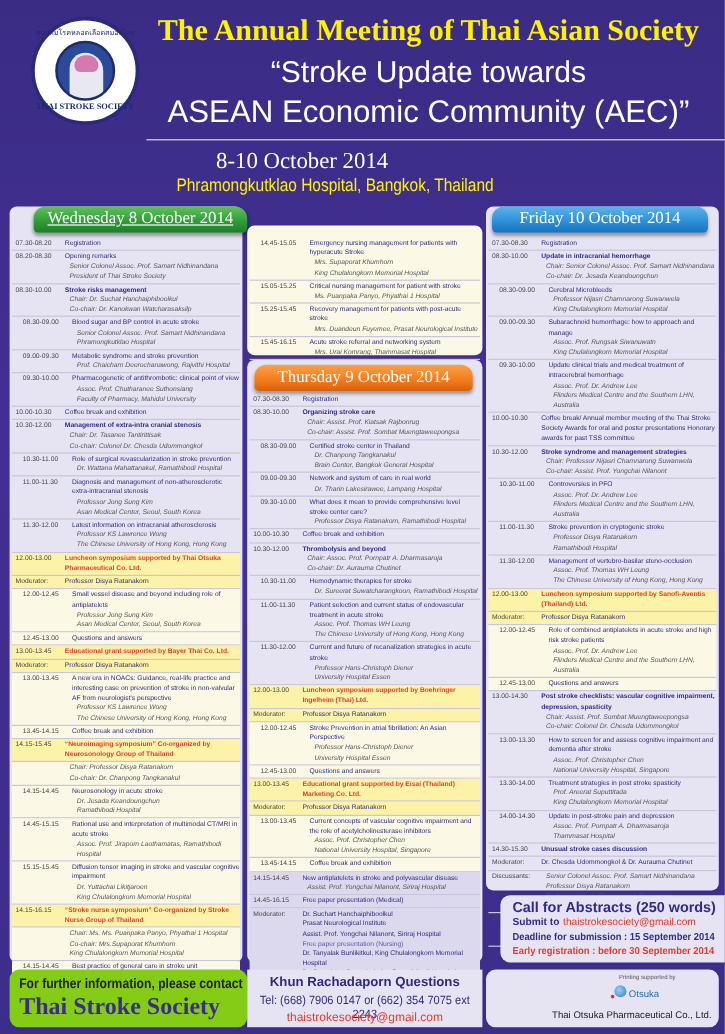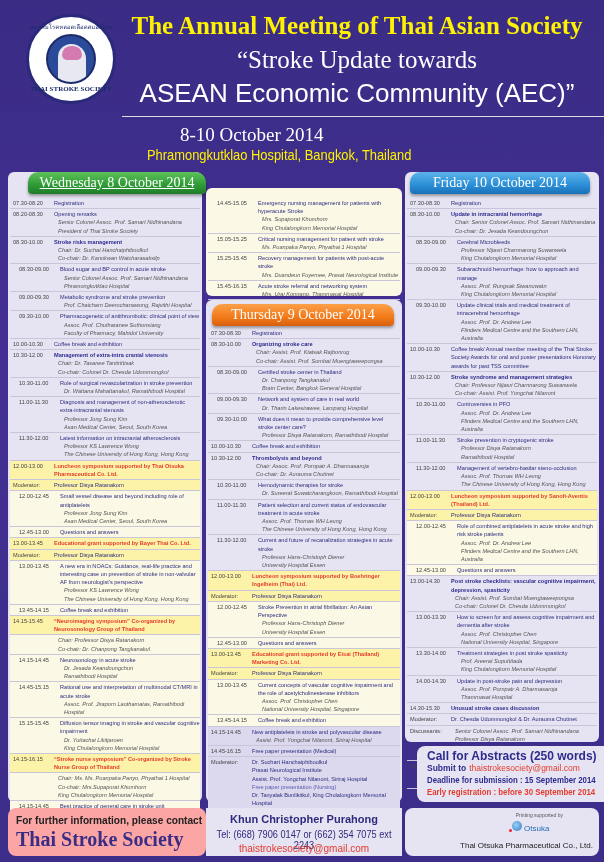--- a/index.html
+++ b/index.html
@@ -37,21 +37,21 @@
     font-size: 6px; color: #1d2b6a;
   }
   .h-title {
     position: absolute; left: 122px; top: 12px; width: 470px; text-align: center;
     font-family: "Liberation Serif", serif; font-weight: bold; font-size: 25px; color: #fff200;
   }
   .h-sub1, .h-sub2 {
     position: absolute; left: 122px; width: 470px; text-align: center;
     color: #fff; font-family: "Liberation Sans", sans-serif;
   }
-  .h-sub1 { top: 46px; font-size: 25px; font-family: Liberation Serif, serif; }
+  .h-sub1 { top: 46px; font-size: 25px; }
   .h-sub2 { top: 78px; font-size: 26px; }
   .h-rule { position: absolute; left: 122px; top: 116px; width: 482px; height: 1px; background: #ddd; }
   .h-date {
     position: absolute; left: 180px; top: 124px; font-family: "Liberation Serif", serif;
     font-weight: normal; font-size: 19px; color: #fff;
   }
   .h-venue {
     position: absolute; left: 147px; top: 146px; font-size: 15px; color: #fff200;
     transform: scaleX(0.86); transform-origin: left;
   }
@@ -75,21 +75,21 @@
   .ttl { color: #2d2d7e; }
   .ttl.b { font-weight: bold; color: #2b2b8e; }
   .spk { font-style: italic; color: #555; padding-left: 4px; }
   .yellow { background: #fdf3a8; }
   .cream { background: #fbf8e6; }
   .lav { background: #dcd8ee; }
   .red { color: #e43b2c; font-weight: bold; }
 
   .footer-left {
     position: absolute; left: 8px; top: 808px; width: 198px; height: 48px;
-    background: #fca5a5; border-radius: 8px;
+    background: #84cc16; border-radius: 8px;
   }
   .fl1 { position: absolute; left: 8px; top: 6px; font-size: 11.5px; font-weight: bold; color: #222; transform: scaleX(0.88); transform-origin: left; white-space: nowrap; }
   .fl2 { position: absolute; left: 8px; top: 20px; font-family: "Liberation Serif", serif; font-size: 20px; font-weight: bold; color: #3a2d86; white-space: nowrap; }
   .footer-mid {
     position: absolute; left: 206px; top: 808px; width: 196px; height: 48px;
     background: #e6e3f2;
   }
   .fm1 { position: absolute; left: 0; top: 5px; width: 100%; text-align: center; font-size: 11px; font-weight: bold; color: #2e2b7e; }
   .fm2 { position: absolute; left: -2px; top: 21px; width: 200px; text-align: center; font-size: 10px; color: #2e2b7e; transform: scaleX(0.92); }
   .fm3 { position: absolute; left: 0; top: 35px; width: 100%; text-align: center; font-size: 10px; color: #e43b2c; }
@@ -690,21 +690,21 @@
   <div class="ab2"><b>Submit to</b><span>thaistrokesociety@gmail.com</span></div>
   <div class="ab3">Deadline for submission : 15 September 2014</div>
   <div class="ab4">Early registration : before 30 September 2014</div>
 </div>
 
 <div class="footer-left">
   <div class="fl1">For further information, please contact</div>
   <div class="fl2">Thai Stroke Society</div>
 </div>
 <div class="footer-mid">
-  <div class="fm1">Khun Christopher Purahong</div>
+  <div class="fm1">Khun Rachadaporn Questions</div>
   <div class="fm2">Tel: (668) 7906 0147 or (662) 354 7075 ext 2243</div>
   <div class="fm3">thaistrokesociety@gmail.com</div>
 </div>
 <div class="footer-right">
   <div class="fr1">Printing supported by</div>
   <div class="fr-logo"></div>
   <div class="fr-logo-dot"></div>
   <div class="fr2">Otsuka</div>
   <div class="fr3">Thai Otsuka Pharmaceutical Co., Ltd.</div>
 </div>

